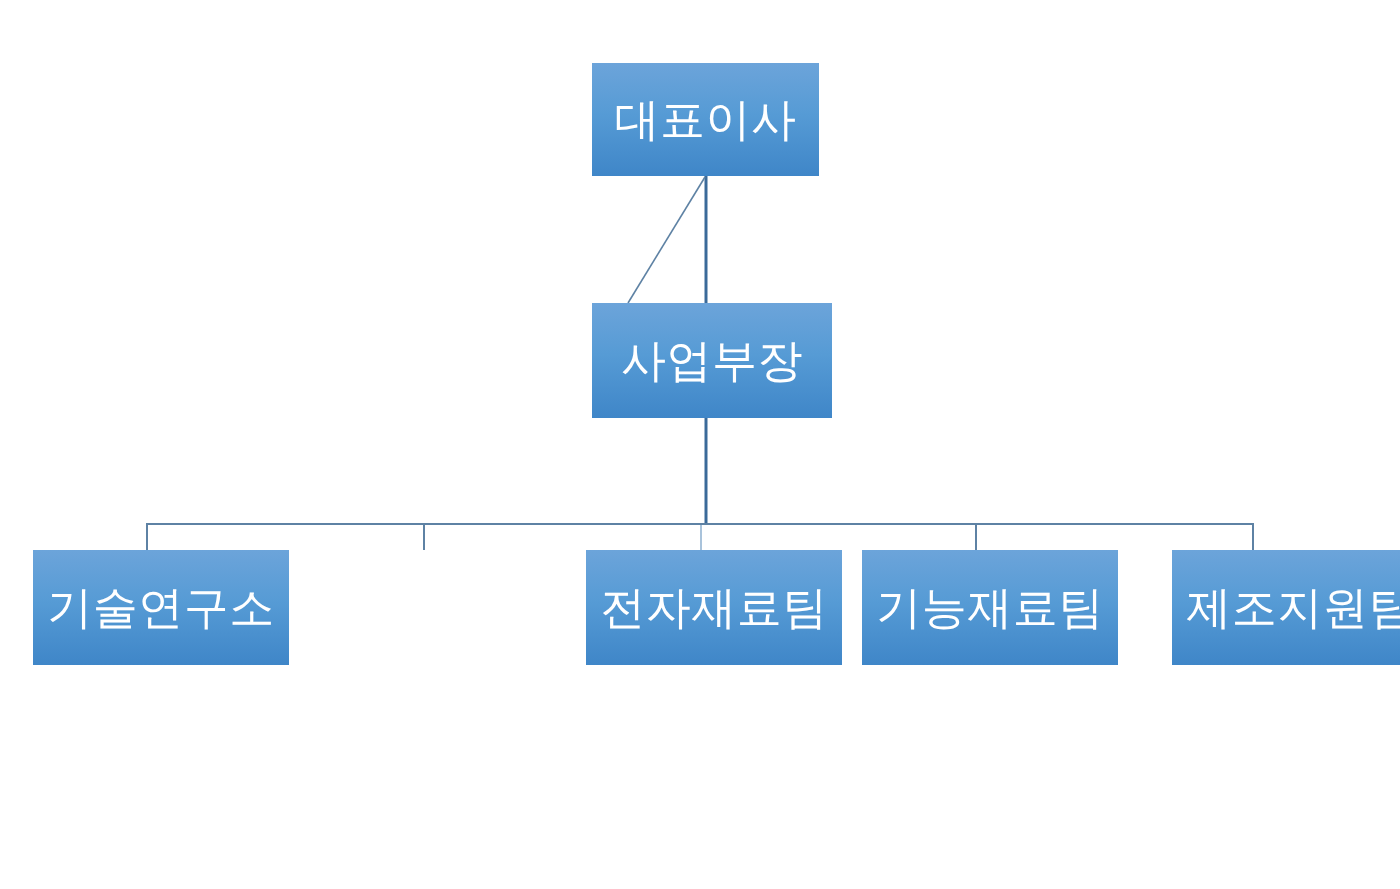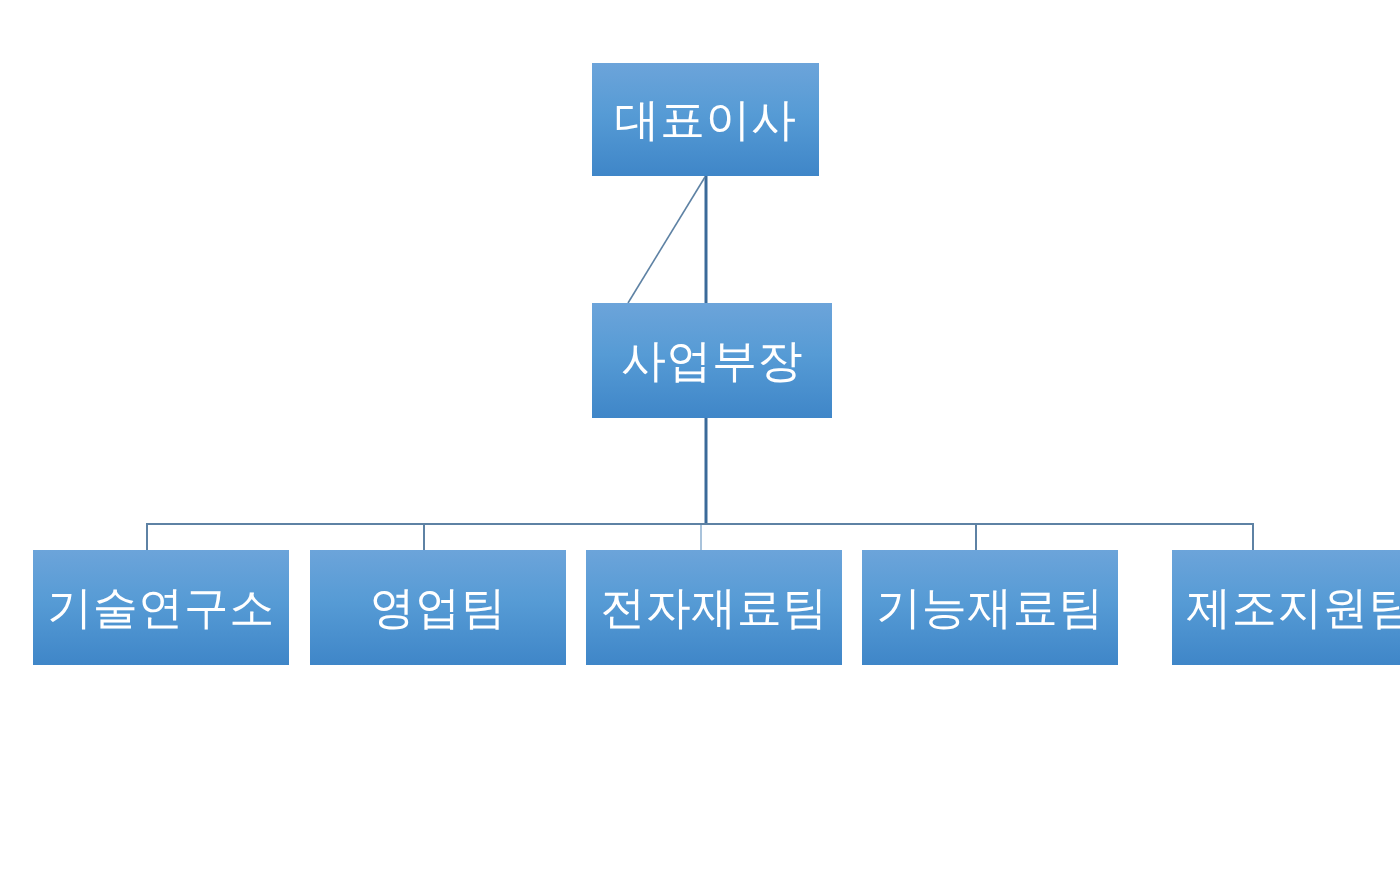--- a/index.html
+++ b/index.html
@@ -75,23 +75,20 @@
   </div>
 
   <div class="org-box box-division">
     <span>사업부장</span>
   </div>
 
   <div class="org-box box-team box-team-0">
     <span>기술연구소</span>
   </div>
 
-  <div class="org-box box-team box-team-1">
-    <span>영업팀</span>
-  </div>
 
   <div class="org-box box-team box-team-3">
     <span>기능재료팀</span>
   </div>
 
   <div class="org-box box-team box-team-2">
     <span>전자재료팀</span>
   </div>
 
   <div class="org-box box-team box-team-4">

